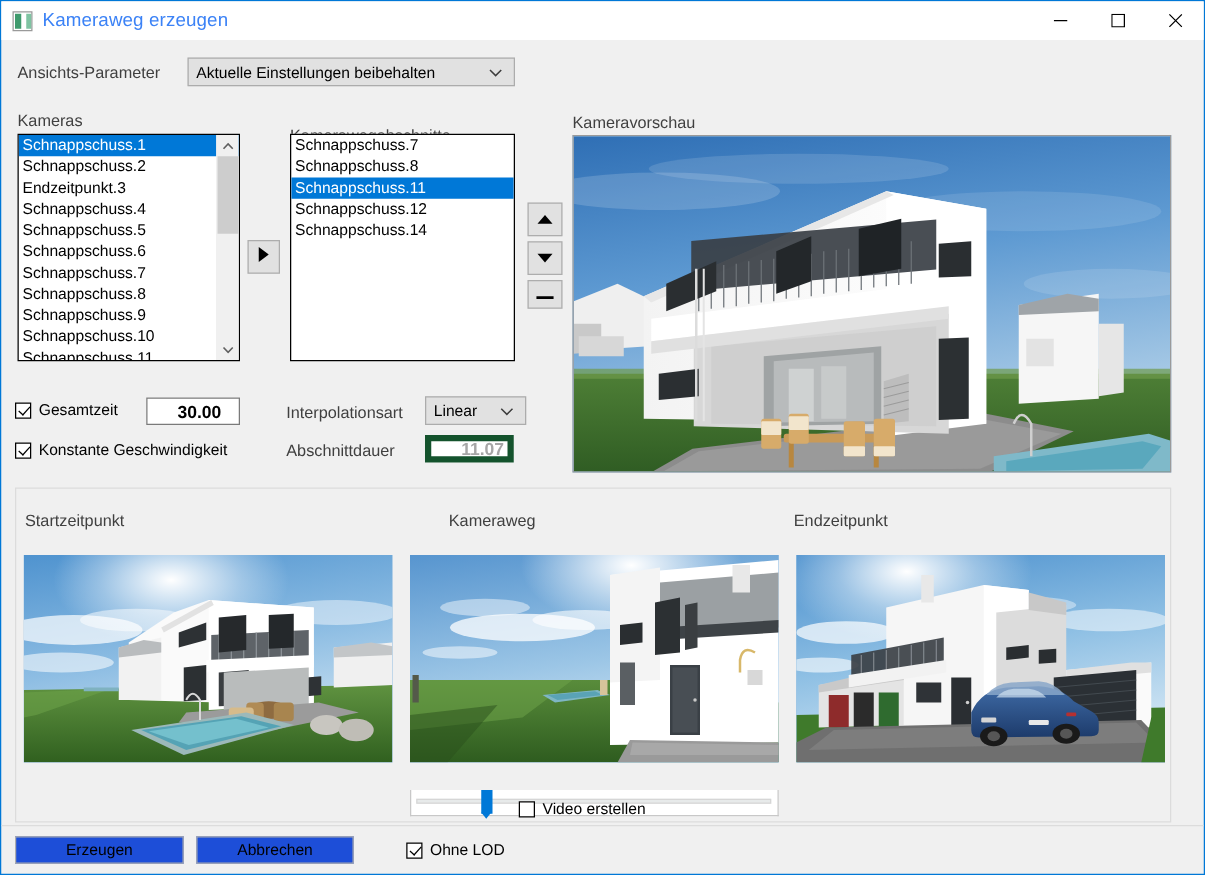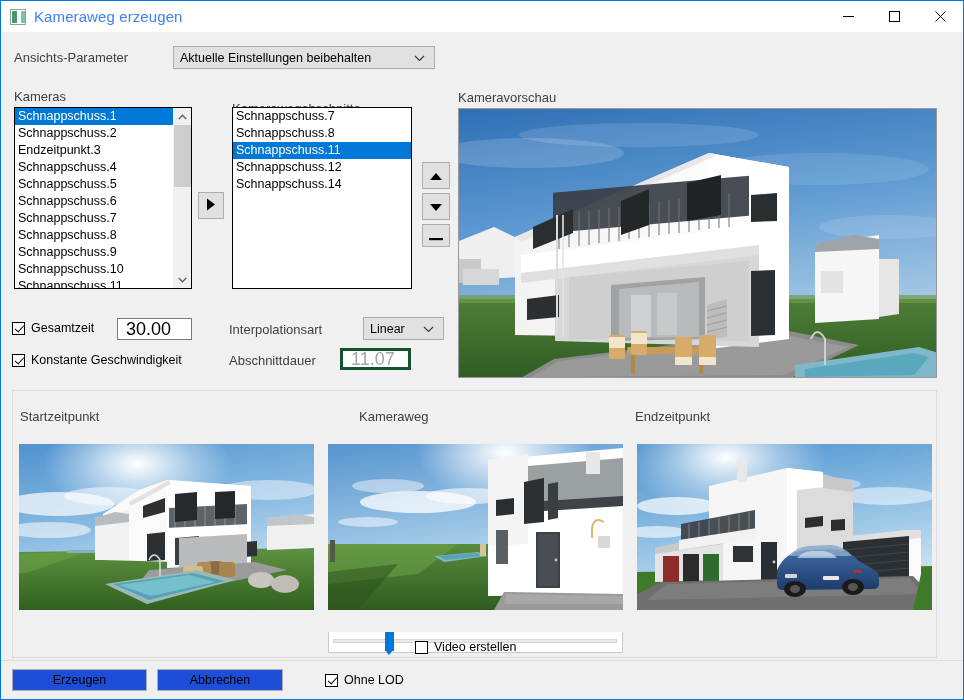--- a/index.html
+++ b/index.html
@@ -83,41 +83,41 @@
     position: absolute;
     box-sizing: border-box;
     background: #e1e1e1;
     border: 1px solid #acacac;
     font-size: 12.5px;
     color: #000000;
     display: flex;
     align-items: center;
     padding-left: 6px;
     cursor: default;
-    margin-left: 23px;
   }
   .combo .arrow {
     position: absolute;
     right: 9px;
     top: 50%;
     transform: translateY(-50%);
   }
   .textbox {
     position: absolute;
     box-sizing: border-box;
     background: #ffffff;
     border: 1px solid #7a7a7a;
-    font-size: 18px;
+    font-size: 14px;
     color: #000000;
     display: flex;
     align-items: center;
-    padding-left: 8px;
+    padding-left: 24px;
+    font-weight: bold;
   }
   .textbox.disabled {
-    border: 3px solid #14532d;
+    border: 5px solid #14532d;
     color: #a6a6a6;
   }
   .listbox {
     position: absolute;
     box-sizing: border-box;
     background: #ffffff;
     border: 1px solid #000000;
     overflow: hidden;
   }
   .listbox .inner {

